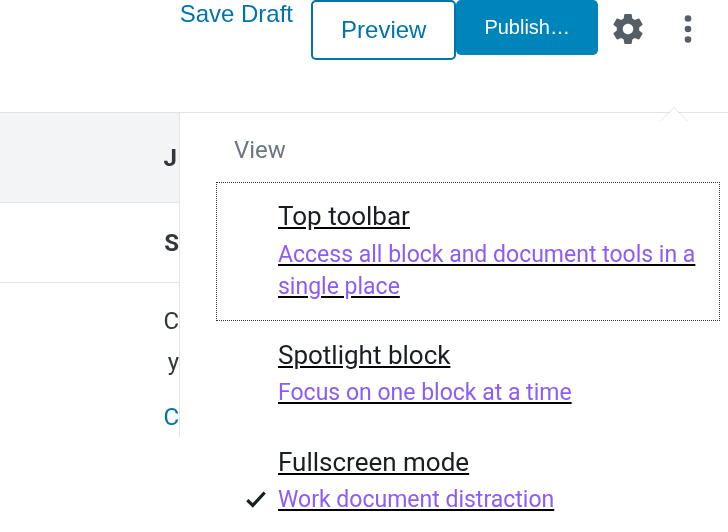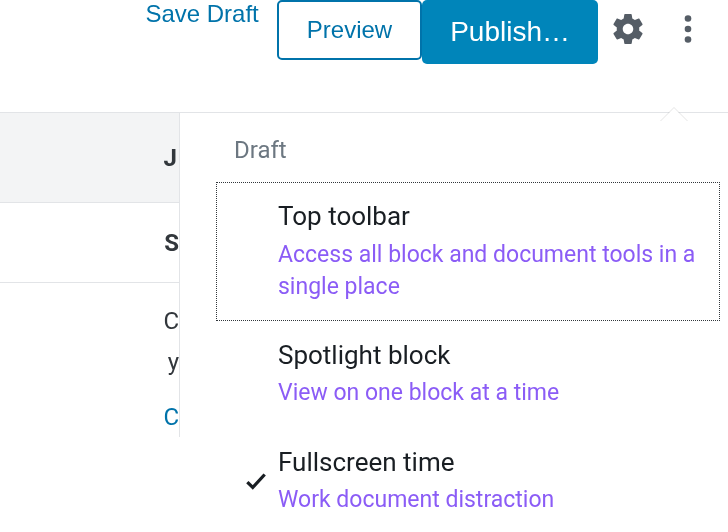--- a/index.html
+++ b/index.html
@@ -30,21 +30,21 @@
     font-size: 24px;
     padding: 14px 28px;
     border-radius: 5px;
     cursor: pointer;
   }
 
   .publish-btn {
     border: none;
     background: #0085ba;
     color: #fff;
-    font-size: 28px;
+    font-size: 20px;
     padding: 16px 28px;
     border-radius: 5px;
     cursor: pointer;
   }
 
   .icon-btn {
     width: 60px;
     height: 60px;
     display: flex;
     align-items: center;
@@ -124,23 +124,24 @@
   }
 
   .menu-section-label {
     font-size: 24px;
     color: #6c7781;
     padding: 14px 18px 18px 18px;
   }
 
   .menu-item {
     display: flex;
-    align-items: center;
+    align-items: flex-end;
     padding: 18px 18px 18px 18px;
     cursor: pointer;
+    text-decoration: underline;
   }
   .menu-item.focused {
     outline: 1.5px dotted #32373c;
     outline-offset: -1px;
   }
   .menu-check {
     width: 44px;
     flex-shrink: 0;
     display: flex;
     align-items: flex-start;
@@ -197,42 +198,42 @@
     <div class="bg-body">
       <span>C</span><br>
       <span>y</span>
       <span class="bg-link">C</span>
     </div>
   </div>
 </div>
 
 <div class="menu-wrap">
   <div class="menu-caret"></div>
-  <div class="menu-section-label">Draft</div>
+  <div class="menu-section-label">View</div>
 
   <div class="menu-item focused">
     <div class="menu-check"></div>
     <div class="menu-texts">
       <div class="menu-title">Top toolbar</div>
       <div class="menu-desc">Access all block and document tools in a single place</div>
     </div>
   </div>
 
   <div class="menu-item">
     <div class="menu-check"></div>
     <div class="menu-texts">
       <div class="menu-title">Spotlight block</div>
-      <div class="menu-desc">View on one block at a time</div>
+      <div class="menu-desc">Focus on one block at a time</div>
     </div>
   </div>
 
   <div class="menu-item">
     <div class="menu-check">
       <span><svg viewBox="0 0 24 24">
             <polyline points="4 13 9 18 20 6"></polyline>
           </svg></span>
     </div>
     <div class="menu-texts">
-      <div class="menu-title">Fullscreen time</div>
+      <div class="menu-title">Fullscreen mode</div>
       <div class="menu-desc">Work document distraction</div>
     </div>
   </div>
 </div>
 
 </body></html>

